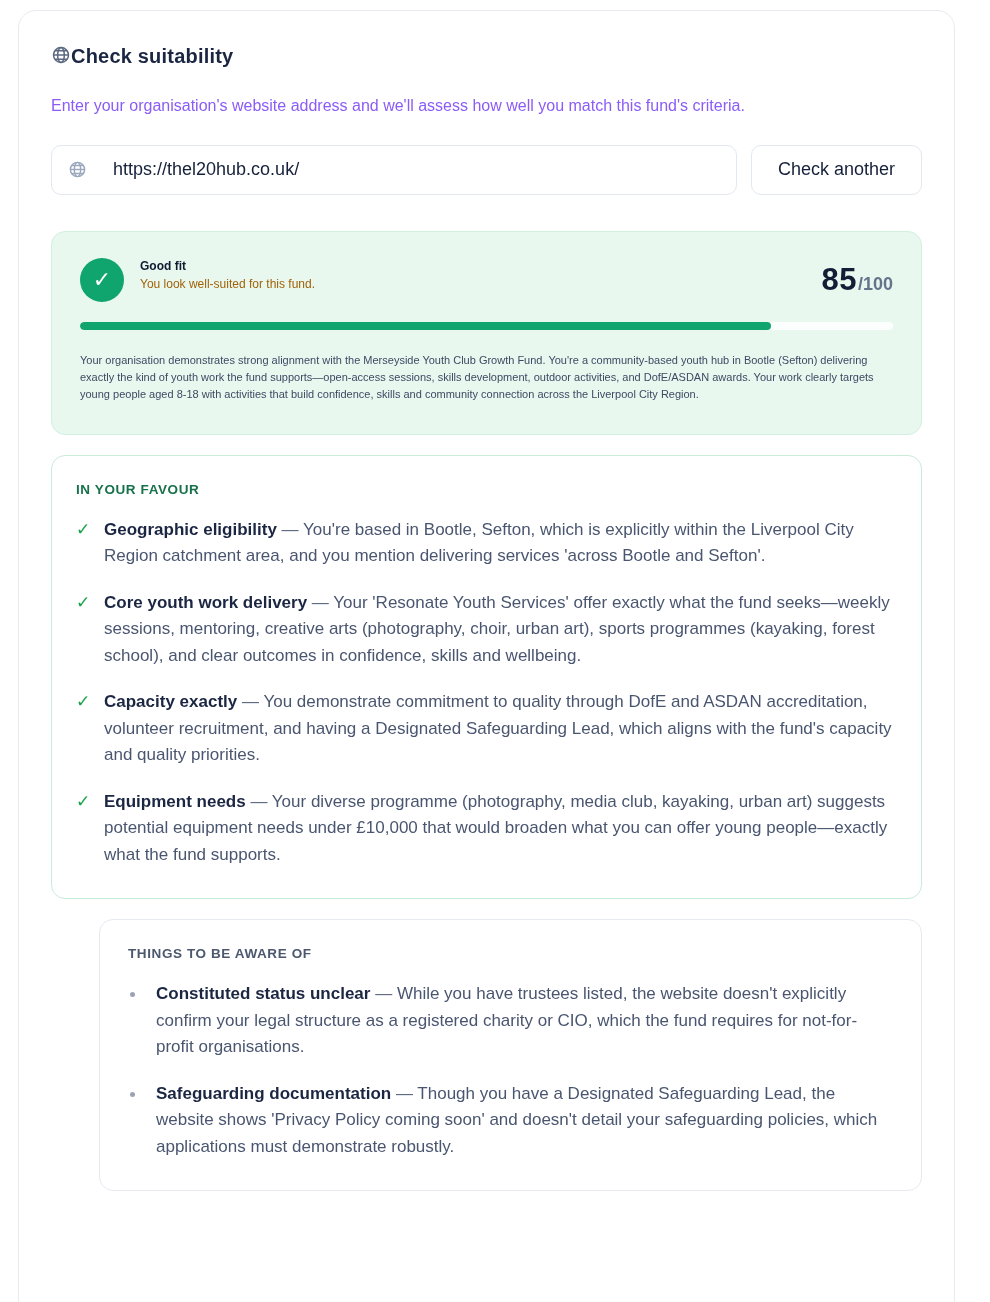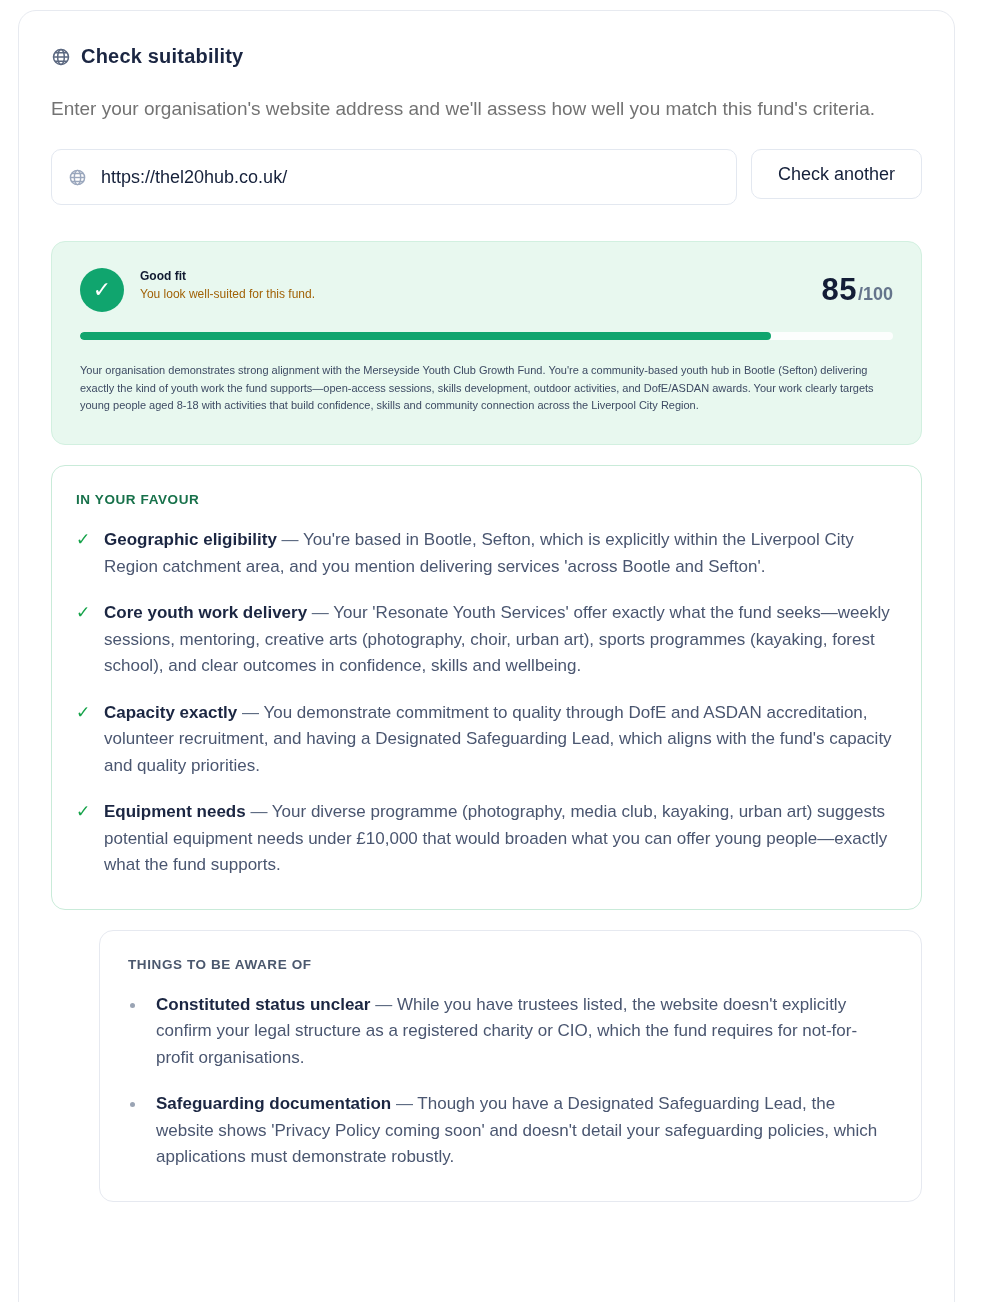--- a/index.html
+++ b/index.html
@@ -6,34 +6,34 @@
   html, body { width: 990px; height: 1302px; overflow: hidden; background: #ffffff; }
   body { font-family: "Liberation Sans", "DejaVu Sans", sans-serif; color: #42506b; }
 
   .outer-card {
     position: absolute; left: 18px; top: 10px; width: 937px; min-height: 1400px;
     background: #ffffff; border: 1px solid #e7eaf0; border-radius: 18px;
     padding: 34px 32px 32px 32px;
   }
 
   
-  .page-header { display: flex; align-items: center; gap: 10px; }
+  .page-header { display: flex; }
   .page-title { font-size: 20px; font-weight: 700; color: #1b2642; letter-spacing: .2px; }
   .globe { width: 20px; height: 20px; flex: 0 0 auto; }
   .globe svg { display: block; width: 100%; height: 100%; }
 
   .intro {
-    margin-top: 26px; font-size: 19px; line-height: 1.55; color: #737373; max-width: 860px;
+    margin-top: 26px; font-size: 16px; line-height: 1.55; color: #8b5cf6; max-width: 860px;
   }
 
   
   .url-row { display: flex; gap: 14px; margin-top: 26px; }
   .url-input {
-    flex: 1; height: 56px; border: 1px solid #e3e8f0; border-radius: 10px;
-    display: flex; align-items: center; gap: 14px; padding: 0 16px; background: #fff;
+    flex: 1; height: 50px; border: 1px solid #e3e8f0; border-radius: 10px;
+    display: flex; align-items: center; gap: 26px; padding: 0 16px; background: #fff;
   }
   .url-input .globe { width: 19px; height: 19px; }
   .url-text { font-size: 18px; color: #15203a; }
   .check-another-btn {
     height: 50px; padding: 0 26px; background: #fff; border: 1px solid #e3e8f0;
     border-radius: 10px; font-size: 18px; font-weight: 500; color: #15203a;
     font-family: inherit; cursor: pointer; white-space: nowrap;
   }
 
   

